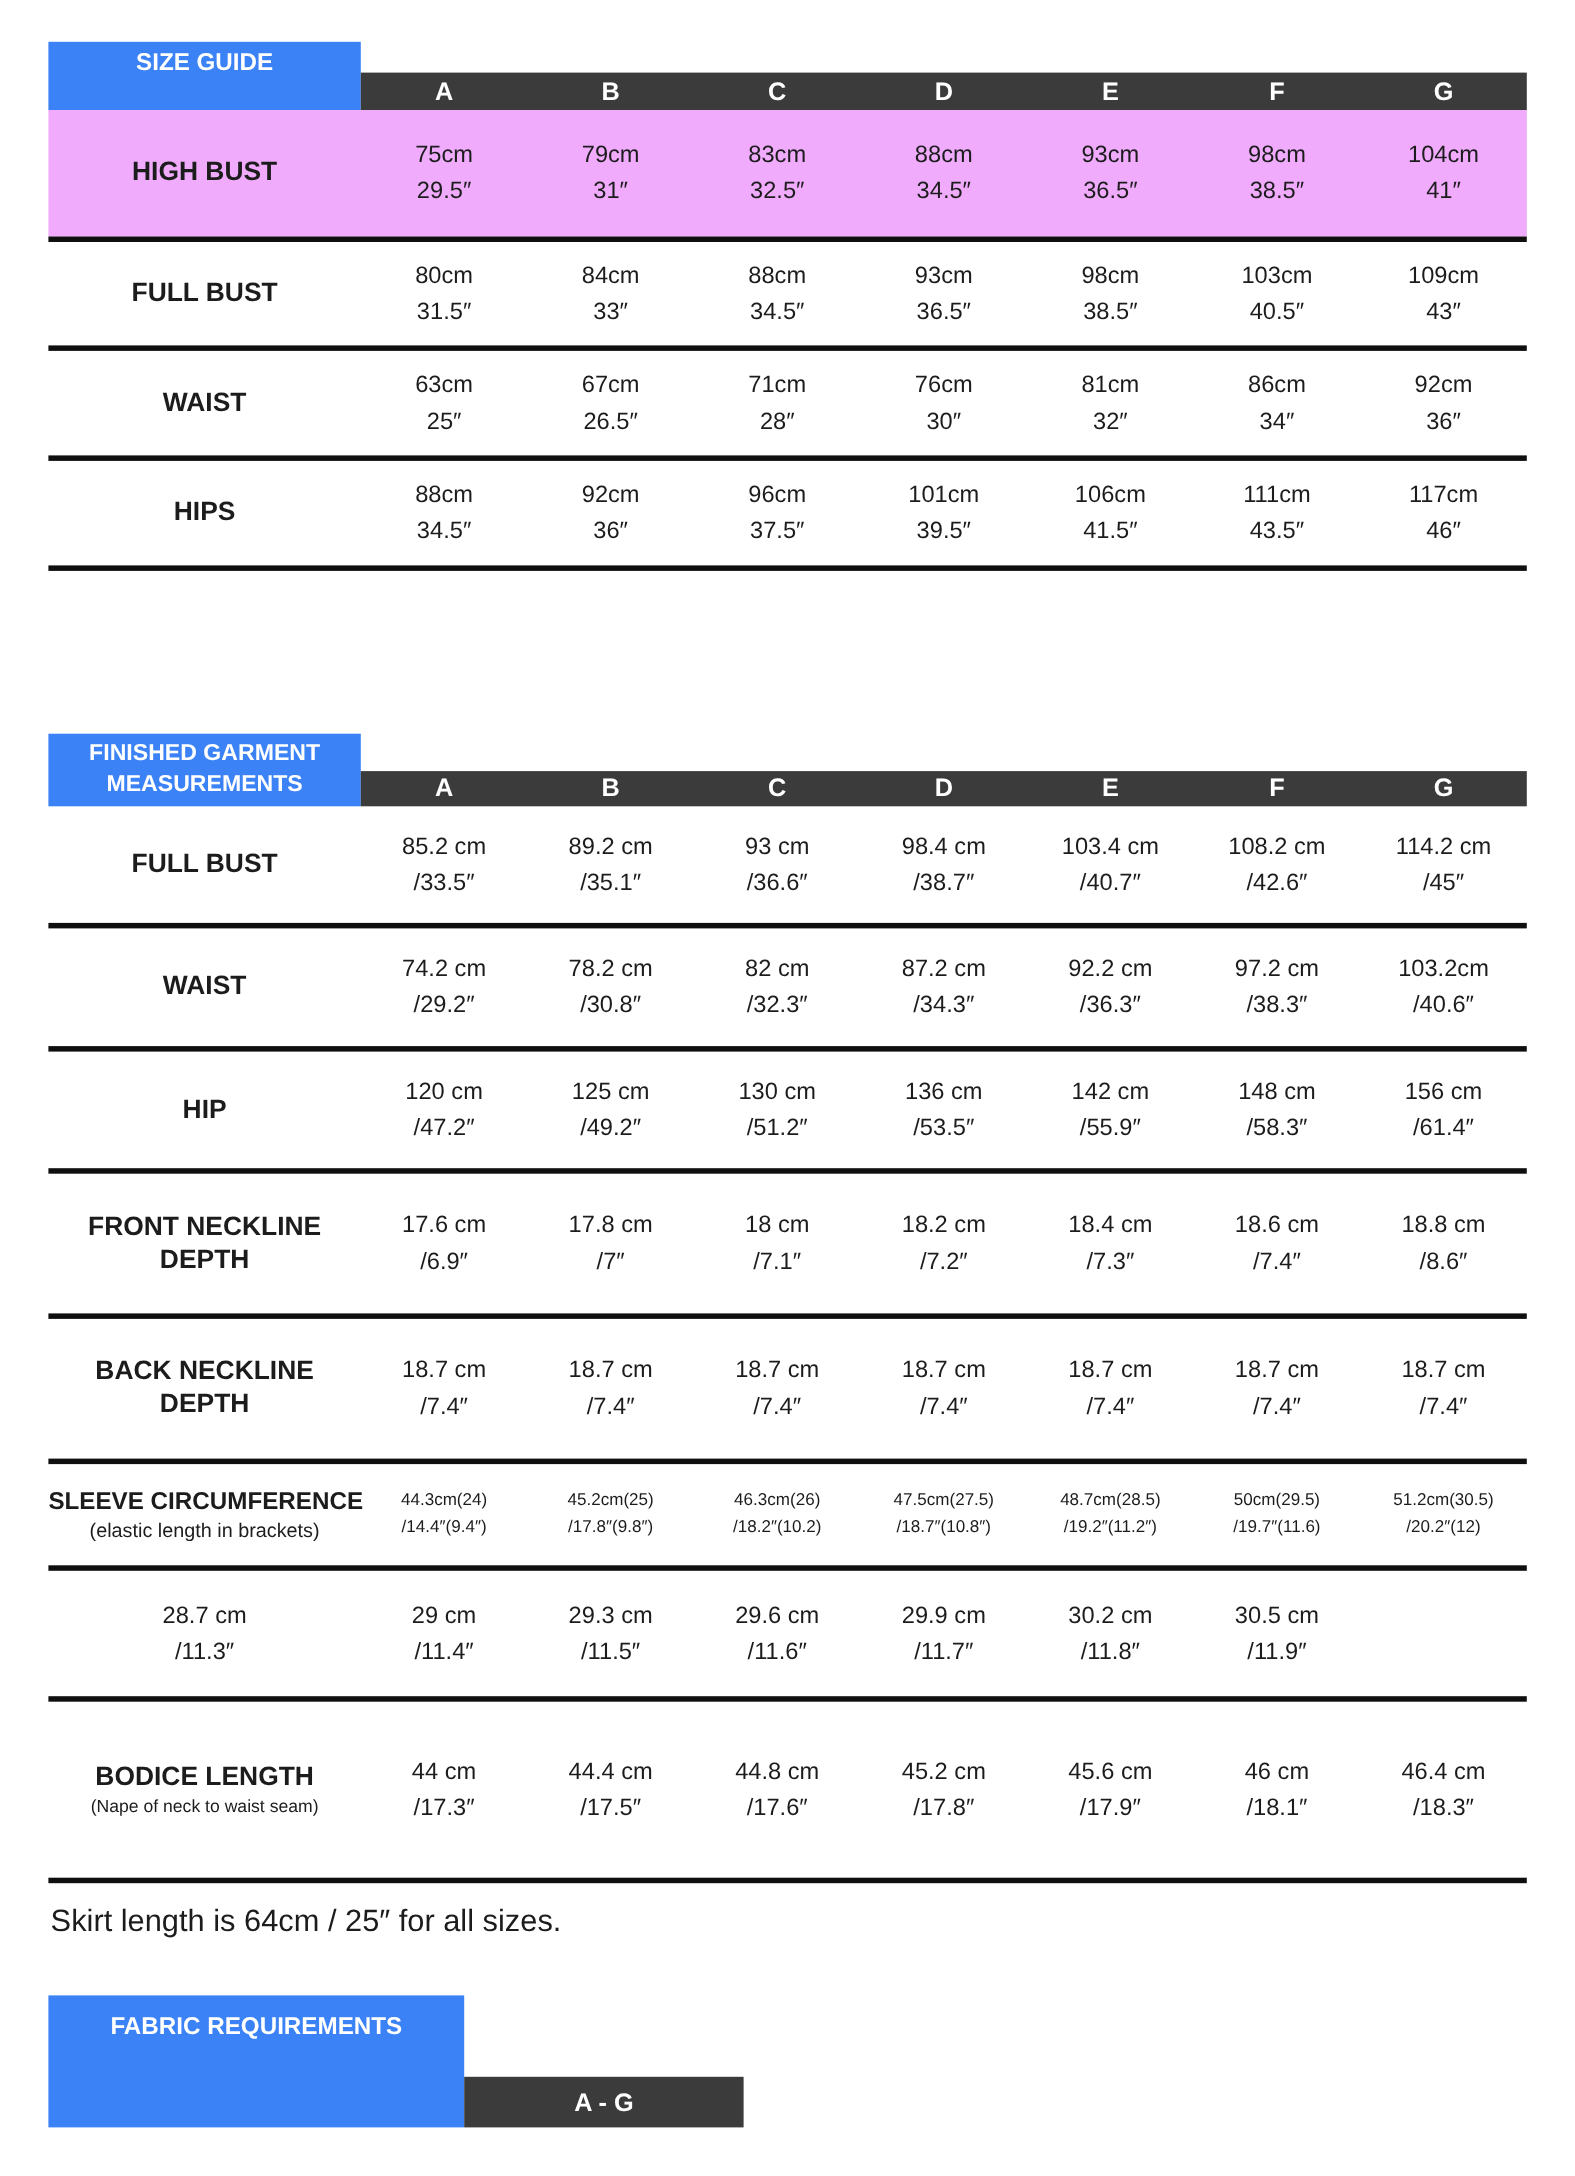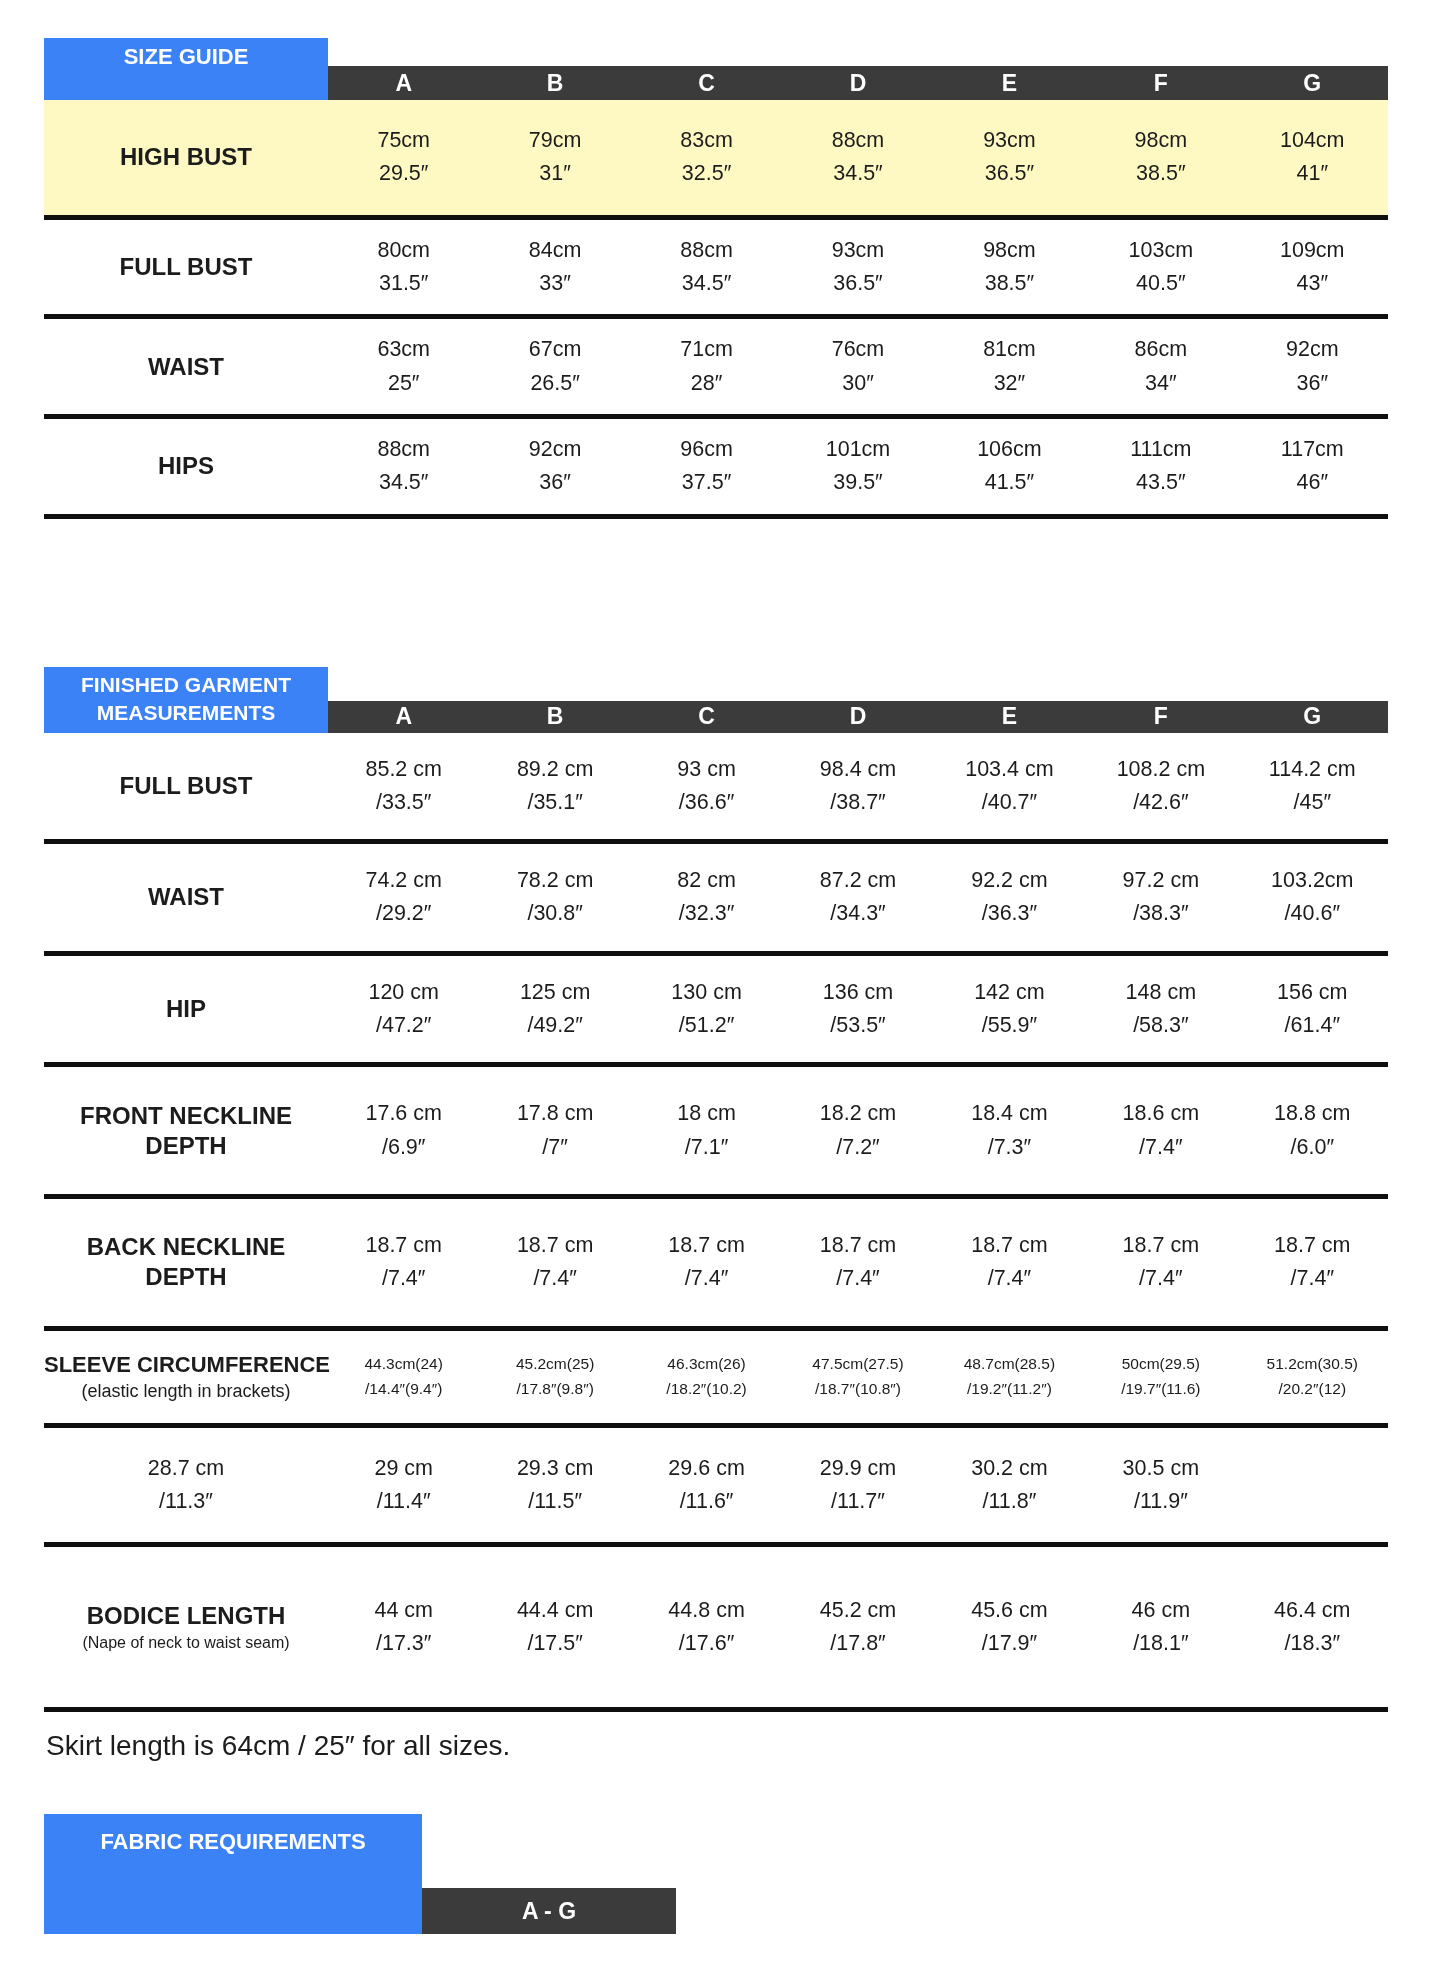--- a/index.html
+++ b/index.html
@@ -30,21 +30,21 @@
   }
   .row .sub { font-weight:normal; text-align:center; white-space:pre-line; }
   .row .val {
     text-align:center; font-size:21.5px; line-height:1.55; white-space:pre-line;
   }
 
   
   .t1 .thead .tlabel { width:284px; height:62px; font-size:22px; padding-bottom:24px; }
   .t1 .thead .tcols  { height:34px; grid-template-columns:repeat(7,1fr); }
   .t1 .row { grid-template-columns:284px repeat(7,1fr); }
-  .t1 .row.shade { background:#fef9c3; }
+  .t1 .row.shade { background:#f0abfc; }
   .t1 .r1 { padding:24px 0; }
   .t1 .r  { padding:14px 0; }
 
   
   .t2 { margin-top:148px; }
   .t2 .thead .tlabel { width:284px; height:66px; font-size:21px; line-height:1.3; padding-bottom:2px; }
   .t2 .thead .tcols  { height:32px; grid-template-columns:repeat(7,1fr); }
   .t2 .row { grid-template-columns:284px repeat(7,1fr); }
   .t2 .r-a { padding:20px 0; }
   .t2 .r-b { padding:24px 0; }
@@ -238,21 +238,21 @@
 /7″</div>
       <div class="val">18 cm
 /7.1″</div>
       <div class="val">18.2 cm
 /7.2″</div>
       <div class="val">18.4 cm
 /7.3″</div>
       <div class="val">18.6 cm
 /7.4″</div>
       <div class="val">18.8 cm
-/6.0″</div>
+/8.6″</div>
     </div>
     <div class="hr"></div>
 
     <div class="row r-c">
       <div class="lbl">BACK NECKLINE
 DEPTH</div>
       <div class="val">18.7 cm
 /7.4″</div>
       <div class="val">18.7 cm
 /7.4″</div>

